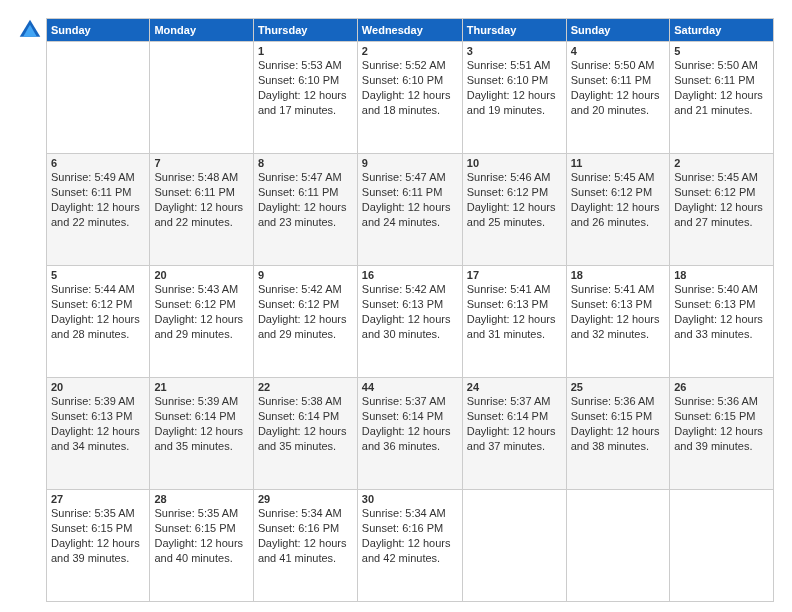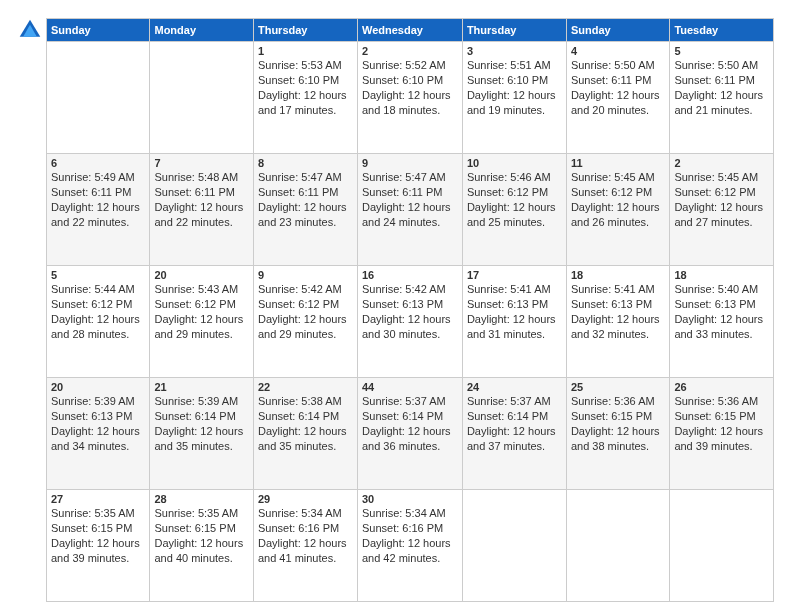--- a/index.html
+++ b/index.html
@@ -117,21 +117,21 @@
   <table class="calendar">
     <thead>
       <tr>
 
       <th>Sunday</th>
           <th>Monday</th>
           <th>Thursday</th>
           <th>Wednesday</th>
           <th>Thursday</th>
           <th>Sunday</th>
-          <th>Tuesday</th>
+          <th>Saturday</th>
         </tr>
     </thead>
     <tbody id="calendar-body">
     <tr>
           <td class="empty"></td>
           <td class="empty"></td>
           <td>
             <span class="day-number">1</span>
             <div class="day-info">Sunrise: 5:53 AM<br>Sunset: 6:10 PM<br>Daylight: 12 hours and 17 minutes.</div>
           </td>

